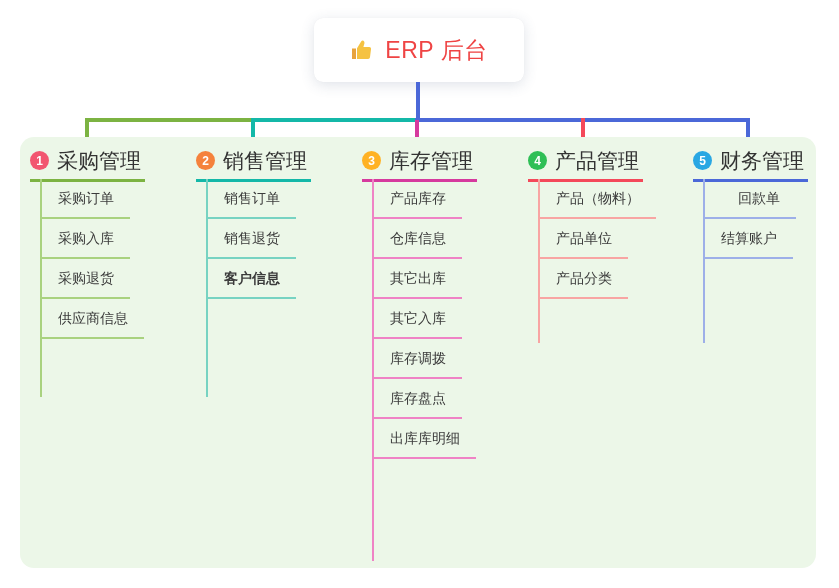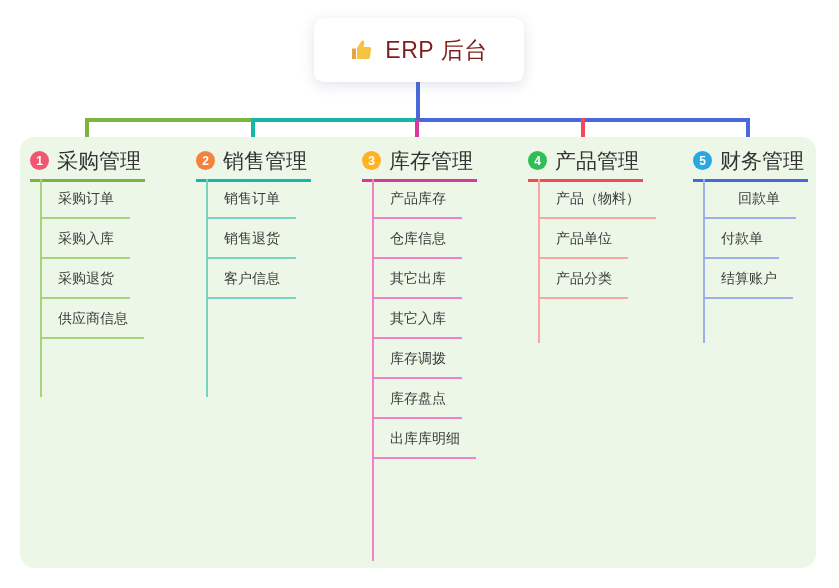--- a/index.html
+++ b/index.html
@@ -3,21 +3,21 @@
 <meta charset="utf-8">
 <style>
   html,body{margin:0;padding:0;background:#ffffff;}
   body{font-family:"Liberation Sans","DejaVu Sans",sans-serif;}
   .page{position:relative;width:839px;height:588px;background:#ffffff;overflow:hidden;}
 
   
   .root-card{position:absolute;left:314px;top:18px;width:210px;height:64px;background:#ffffff;
     border-radius:9px;box-shadow:0 3px 14px rgba(60,80,120,.16),0 0 1px rgba(0,0,0,.06);
     display:flex;align-items:center;justify-content:center;gap:11px;cursor:pointer;}
-  .root-label{font-size:23px;color:#7f1d1d;font-weight:500;letter-spacing:.5px;}
+  .root-label{font-size:23px;color:#ef4444;font-weight:500;letter-spacing:.5px;}
   .thumb-icon{width:24px;height:24px;display:inline-flex;}
 
   
   .seg{position:absolute;height:4px;}
   .vdrop{position:absolute;width:4px;}
 
   
   .panel{position:absolute;left:20px;top:137px;width:796px;height:431px;background:#ecf7e8;border-radius:14px;}
 
   
@@ -89,21 +89,21 @@
     </div>
     <div class="children">
       <div class="vline" style="background: rgb(119, 211, 194); height: 218px;"></div>
     <div class="child-row">
     <span class="child-label" style="border-bottom-color: rgb(119, 211, 194);">销售订单</span>
   </div>
           <div class="child-row">
     <span class="child-label" style="border-bottom-color: rgb(119, 211, 194); margin-top: 23px;">销售退货</span>
   </div>
           <div class="child-row">
-    <span class="child-label" style="border-bottom-color: rgb(119, 211, 194);">客户信息</span>
+    <span class="child-label" style="border-bottom-color: rgb(119, 211, 194); font-weight: bold;">客户信息</span>
   </div>
         </div>
   </div>
       <div class="branch" style="left: 342px;">
     <div class="branch-title" style="border-bottom-color: rgb(214, 58, 158);">
       <span class="badge" style="background: rgb(255, 178, 36);">3</span>
       <span class="title-text">库存管理</span>
     </div>
     <div class="children">
       <div class="vline" style="background: rgb(239, 131, 197); height: 381.5px;"></div>
@@ -152,21 +152,18 @@
     <div class="branch-title" style="border-bottom-color: rgb(75, 104, 216);">
       <span class="badge" style="background: rgb(41, 167, 227);">5</span>
       <span class="title-text">财务管理</span>
     </div>
     <div class="children">
       <div class="vline" style="background: rgb(157, 175, 232); height: 163.5px;"></div>
     <div class="child-row">
     <span class="child-label" style="border-bottom-color: rgb(157, 175, 232); padding-left: 35px;">回款单</span>
   </div>
           <div class="child-row">
-    <span class="child-label" style="border-bottom-color: rgb(157, 175, 232);">付款单</span>
-  </div>
-          <div class="child-row">
     <span class="child-label" style="border-bottom-color: rgb(157, 175, 232);">结算账户</span>
   </div>
         </div>
   </div>
     </div>
 </div>
 
 </body></html>

